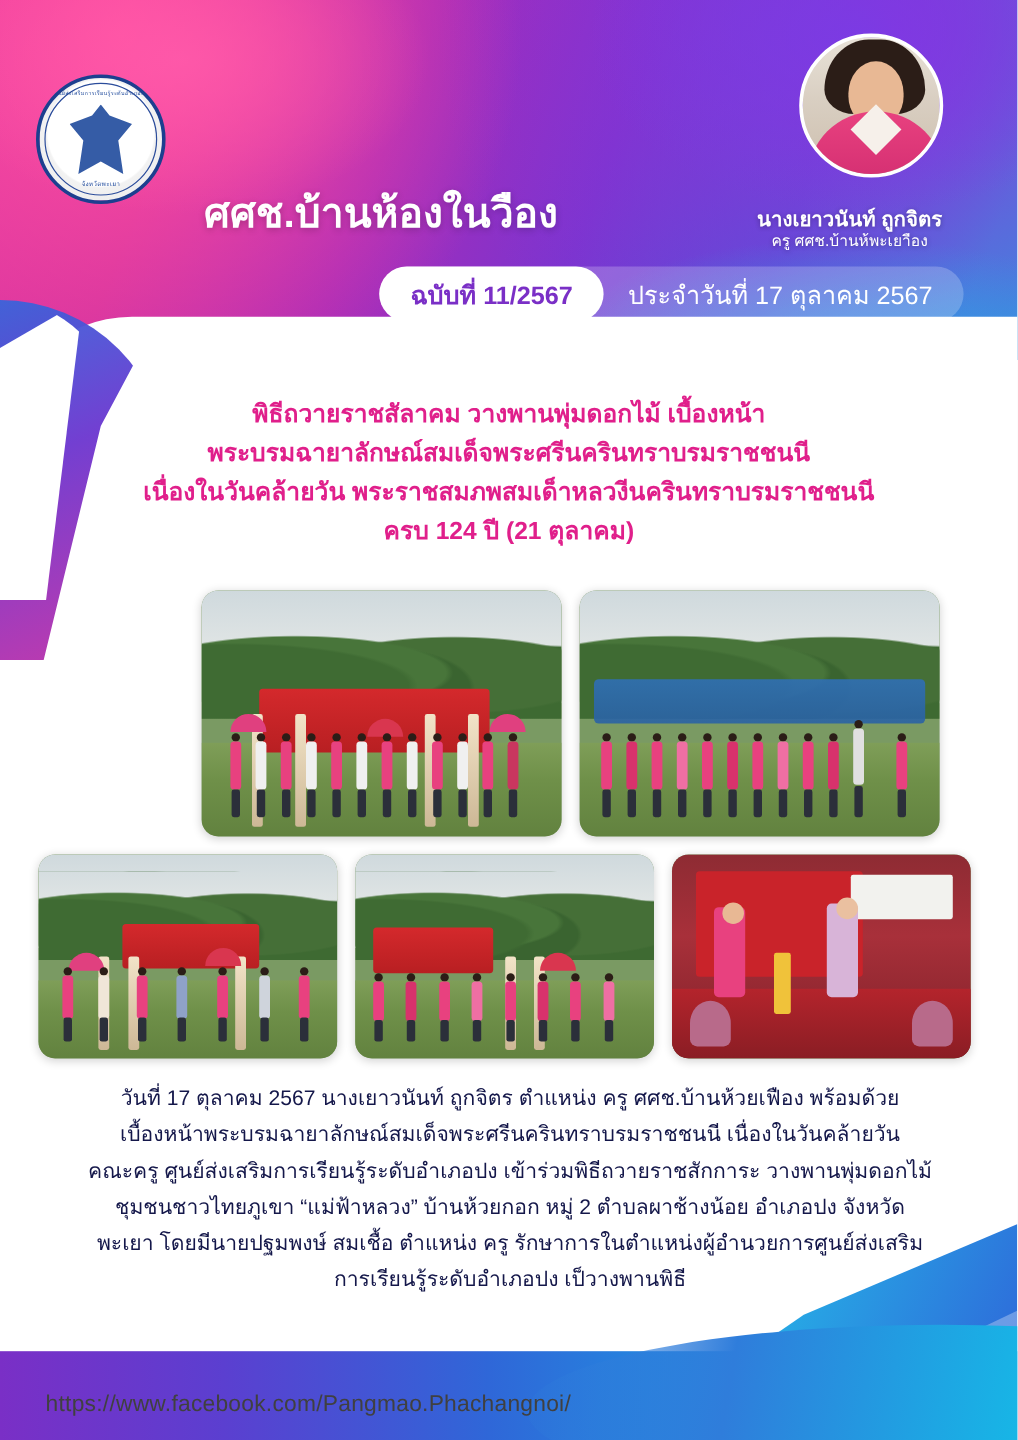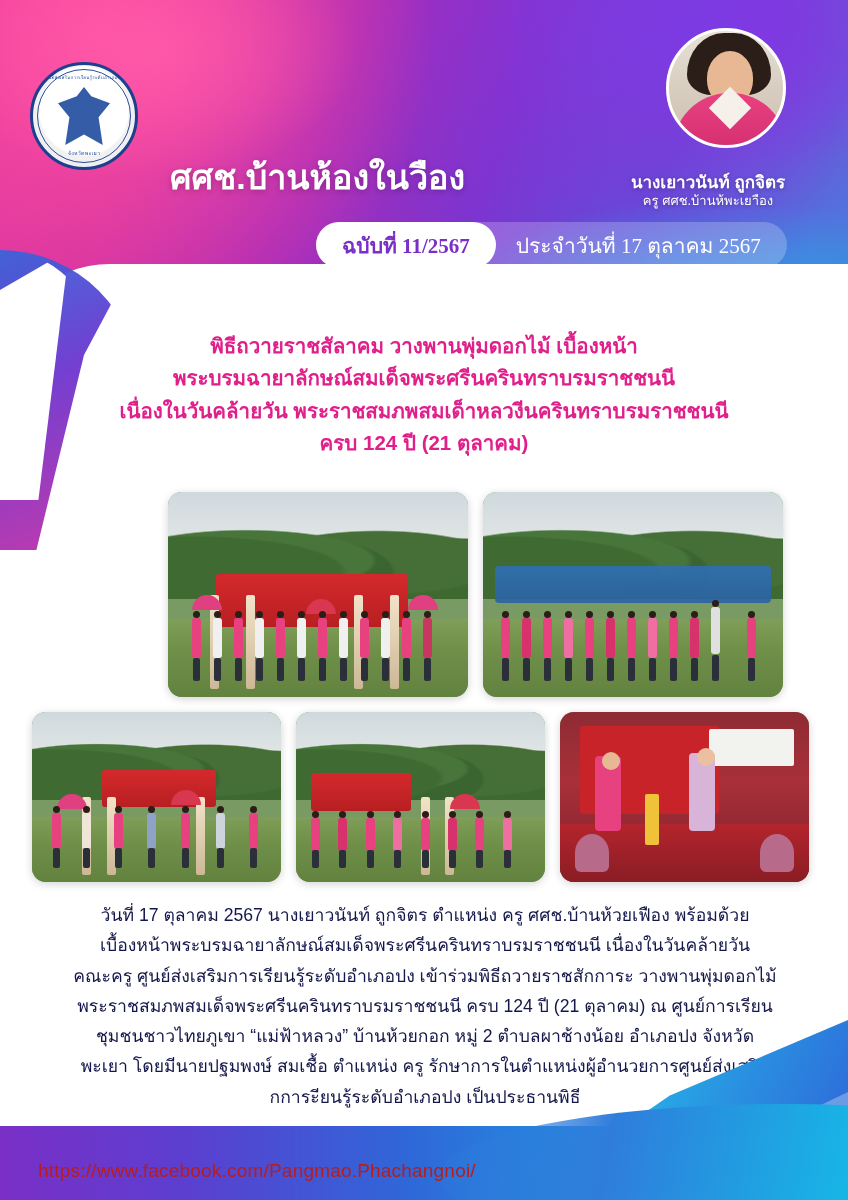--- a/index.html
+++ b/index.html
@@ -94,21 +94,21 @@
     border-top-right-radius: 0;
   }
   .footer-bar .fb-curve {
     position: absolute; right: 0; top: -46px;
     width: 430px; height: 120px;
     background: linear-gradient(100deg, rgba(47,103,216,.0) 0%, #2f7ddb 45%, #17b6e6 100%);
     clip-path: ellipse(80% 60% at 85% 80%);
   }
   .footer-url {
     position: absolute; left: 38px; bottom: 18px;
-    color: #b91c1c; font-size: 19px; letter-spacing: .2px;
+    color: #404040; font-size: 19px; letter-spacing: .2px;
   }
 
   
   .logo {
     position: absolute; left: 30px; top: 62px;
     width: 108px; height: 108px;
     border-radius: 50%;
     background: radial-gradient(circle at 50% 45%, #ffffff 0 58%, #f2f2f2 60%, #e8e8e8 100%);
     border: 3px solid #1c3f8f;
     display: flex; align-items: center; justify-content: center;
@@ -188,21 +188,20 @@
   }
 
   
   .pill-wrap {
     position: absolute; left: 316px; top: 222px;
     display: flex; align-items: flex-end;
     background: rgba(255,255,255,.22);
     border-radius: 26px;
     padding: 0;
     height: 46px;
-    font-family: Liberation Serif, serif;
   }
   .pill-a {
     background: #ffffff;
     color: #7a2fc6;
     font-size: 21px; font-weight: bold;
     height: 46px; display: flex; align-items: center;
     padding: 0 26px;
     border-radius: 26px;
   }
   .pill-b {
@@ -573,24 +572,23 @@
       <div style="position:absolute;left:34%;bottom:22%;width:14px;height:30%;background:#f0c23a;border-radius:2px"></div>
       <div style="position:absolute;left:6%;bottom:6%;width:34px;height:22%;background:#b86a8a;border-radius:50% 50% 6px 6px"></div>
       <div style="position:absolute;right:6%;bottom:6%;width:34px;height:22%;background:#b86a8a;border-radius:50% 50% 6px 6px"></div>
     </div>
   </div>
 
   <div class="body-text">
     <div>วันที่ 17 ตุลาคม 2567 นางเยาวนันท์  ถูกจิตร ตำแหน่ง ครู ศศช.บ้านห้วยเฟือง    พร้อมด้วย</div>
     <div>เบื้องหน้าพระบรมฉายาลักษณ์สมเด็จพระศรีนครินทราบรมราชชนนี เนื่องในวันคล้ายวัน</div>
     <div>คณะครู ศูนย์ส่งเสริมการเรียนรู้ระดับอำเภอปง เข้าร่วมพิธีถวายราชสักการะ วางพานพุ่มดอกไม้</div>
-    <div>พระราชสมภพสมเด็จพระศรีนครินทราบรมราชชนนี ครบ 124 ปี (21 ตุลาคม) ณ ศูนย์การเรียน</div>
     <div>ชุมชนชาวไทยภูเขา “แม่ฟ้าหลวง” บ้านห้วยกอก หมู่ 2 ตำบลผาช้างน้อย อำเภอปง จังหวัด</div>
     <div>พะเยา  โดยมีนายปฐมพงษ์ สมเชื้อ ตำแหน่ง ครู รักษาการในตำแหน่งผู้อำนวยการศูนย์ส่งเสริม</div>
-    <div>กการะียนรู้ระดับอำเภอปง เป็นประธานพิธี</div>
+    <div>การเรียนรู้ระดับอำเภอปง เป็วางพานพิธี</div>
   </div>
 
   <div class="ribbon-bottom"></div>
   <div class="ribbon-bottom2"></div>
   <div class="footer-bar">
     <div class="fb-curve"></div>
   </div>
   <a class="footer-url" href="#" style="text-decoration:none">https://www.facebook.com/Pangmao.Phachangnoi/</a>
 
 </div>

